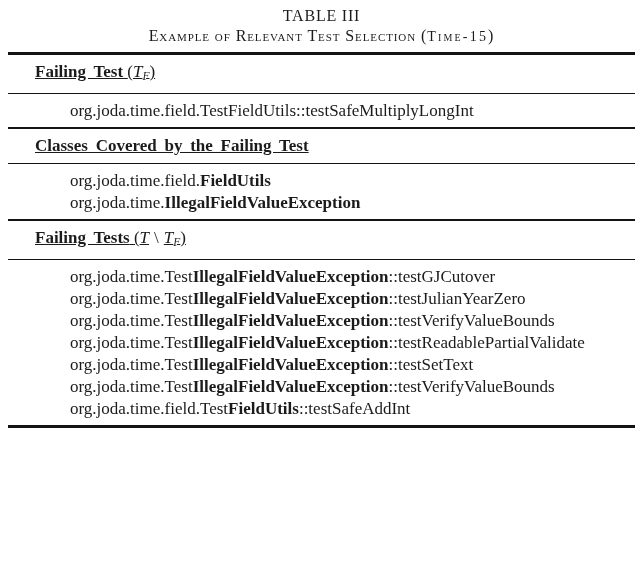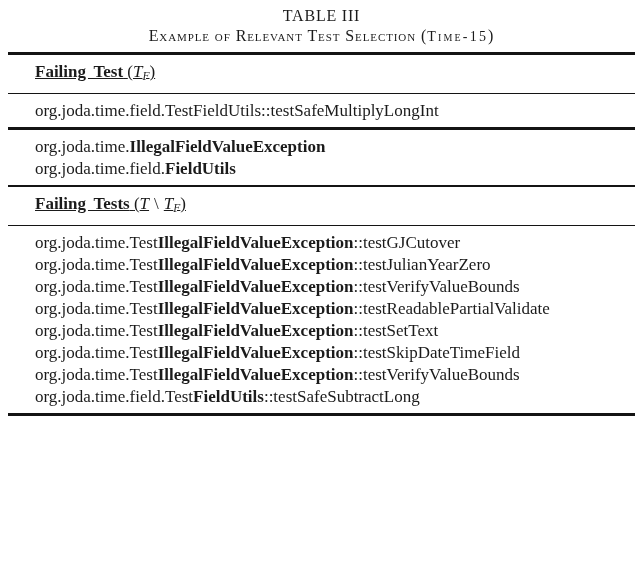--- a/index.html
+++ b/index.html
@@ -36,21 +36,21 @@
     padding: 7px 0 7px 27px;
     word-spacing: 3.5px;
     white-space: nowrap;
     text-decoration: underline;
   }
   .math { font-weight: normal; word-spacing: normal; }
   .mvar { font-style: italic; }
   .msub { font-style: italic; font-size: 11.5px; vertical-align: -3px; letter-spacing: 0; }
   .setminus { display: inline-block; margin: 0 5px; font-weight: normal; }
   .rows { padding: 6px 0 5px 27px; }
-  .row { font-size: 17px; line-height: 22px; white-space: nowrap; }
+  .row { font-size: 17px; line-height: 22px; white-space: nowrap; margin-left: 35px; }
   .row .b { font-weight: bold; }
 </style>
 </head>
 <body>
 
 <div class="page">
 
   <div class="caption">
     <div class="caption-title">TABLE III</div>
     <div class="caption-subtitle"><span>Example of Relevant Test Selection (</span><span class="mono">Time-15</span><span>)</span></div>
@@ -63,41 +63,41 @@
     <div class="section-header"><span>Failing Test</span><span class="math"> <span>(</span><span class="mvar">T</span><span class="msub">F</span><span>)</span></span></div>
 
     <div class="rule thin"></div>
 
     <div class="rows">
       <div class="row"><span>org.joda.time.field.TestFieldUtils::testSafeMultiplyLongInt</span><span class="b"></span><span></span></div>
     </div>
 
     <div class="rule med"></div>
 
+    <div class="section-header"><span>Classes Covered by the Failing Test</span></div>
 
     <div class="rule thin"></div>
 
     <div class="rows">
+      <div class="row"><span>org.joda.time.field.</span><span class="b">FieldUtils</span><span></span></div>
       <div class="row"><span>org.joda.time.</span><span class="b">IllegalFieldValueException</span><span></span></div>
-      <div class="row"><span>org.joda.time.field.</span><span class="b">FieldUtils</span><span></span></div>
     </div>
 
     <div class="rule med"></div>
 
     <div class="section-header"><span>Failing Tests</span><span class="math"> <span>(</span><span class="mvar">T</span><span class="setminus">\</span><span class="mvar">T</span><span class="msub">F</span><span>)</span></span></div>
 
     <div class="rule thin"></div>
 
     <div class="rows">
       <div class="row"><span>org.joda.time.Test</span><span class="b">IllegalFieldValueException</span><span>::testGJCutover</span></div>
       <div class="row"><span>org.joda.time.Test</span><span class="b">IllegalFieldValueException</span><span>::testJulianYearZero</span></div>
       <div class="row"><span>org.joda.time.Test</span><span class="b">IllegalFieldValueException</span><span>::testVerifyValueBounds</span></div>
       <div class="row"><span>org.joda.time.Test</span><span class="b">IllegalFieldValueException</span><span>::testReadablePartialValidate</span></div>
       <div class="row"><span>org.joda.time.Test</span><span class="b">IllegalFieldValueException</span><span>::testSetText</span></div>
-      <div class="row"><span>org.joda.time.Test</span><span class="b">IllegalFieldValueException</span><span>::testSkipDateTimeField</span></div>
       <div class="row"><span>org.joda.time.Test</span><span class="b">IllegalFieldValueException</span><span>::testVerifyValueBounds</span></div>
-      <div class="row"><span>org.joda.time.field.Test</span><span class="b">FieldUtils</span><span>::testSafeSubtractLong</span></div>
+      <div class="row"><span>org.joda.time.field.Test</span><span class="b">FieldUtils</span><span>::testSafeAddInt</span></div>
     </div>
 
     <div class="rule thick"></div>
 
   </div>
 </div>
 
 </body></html>

